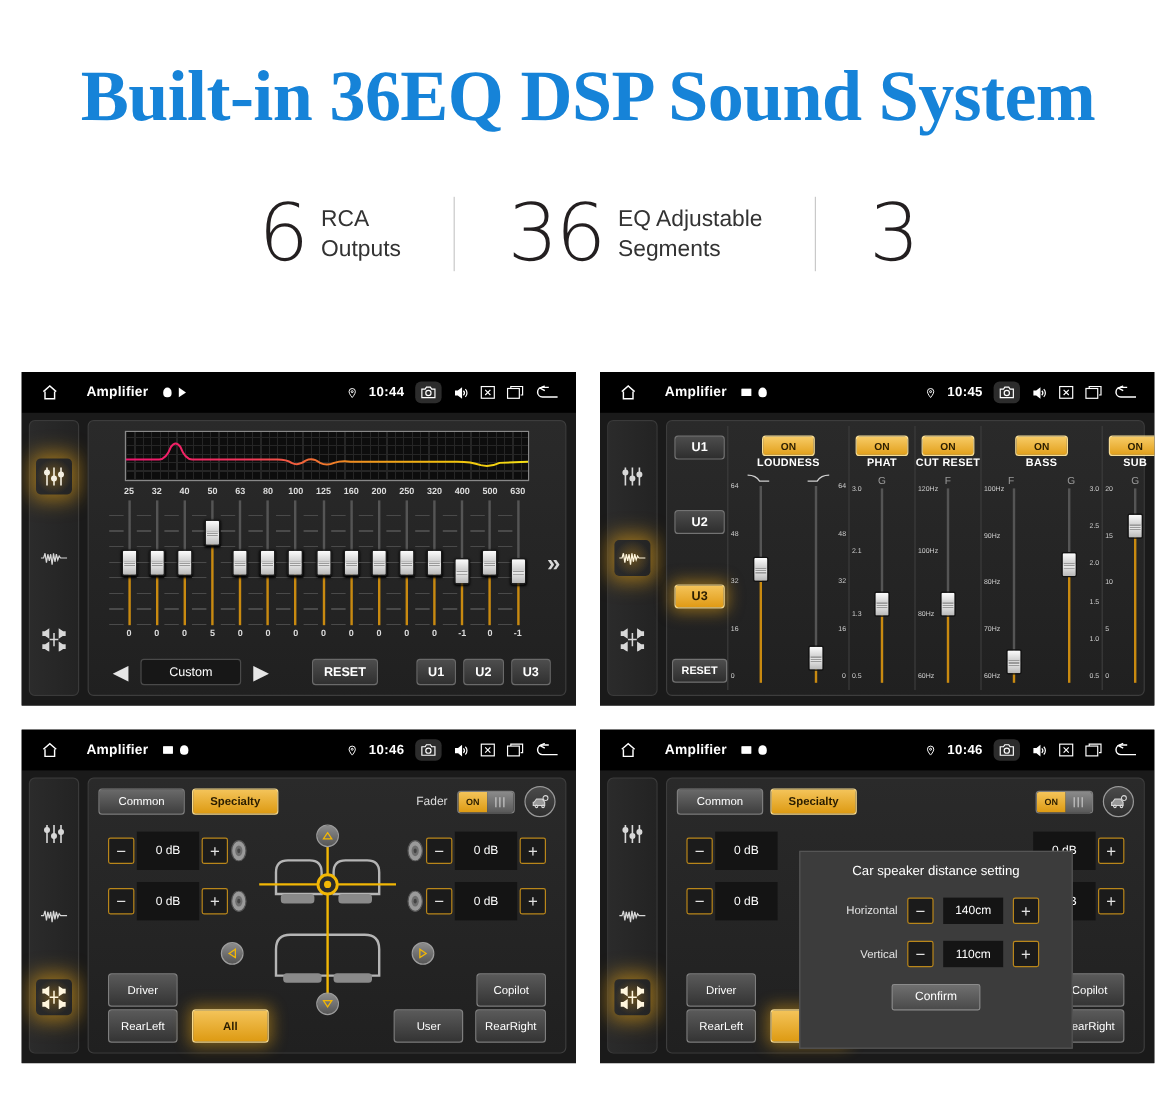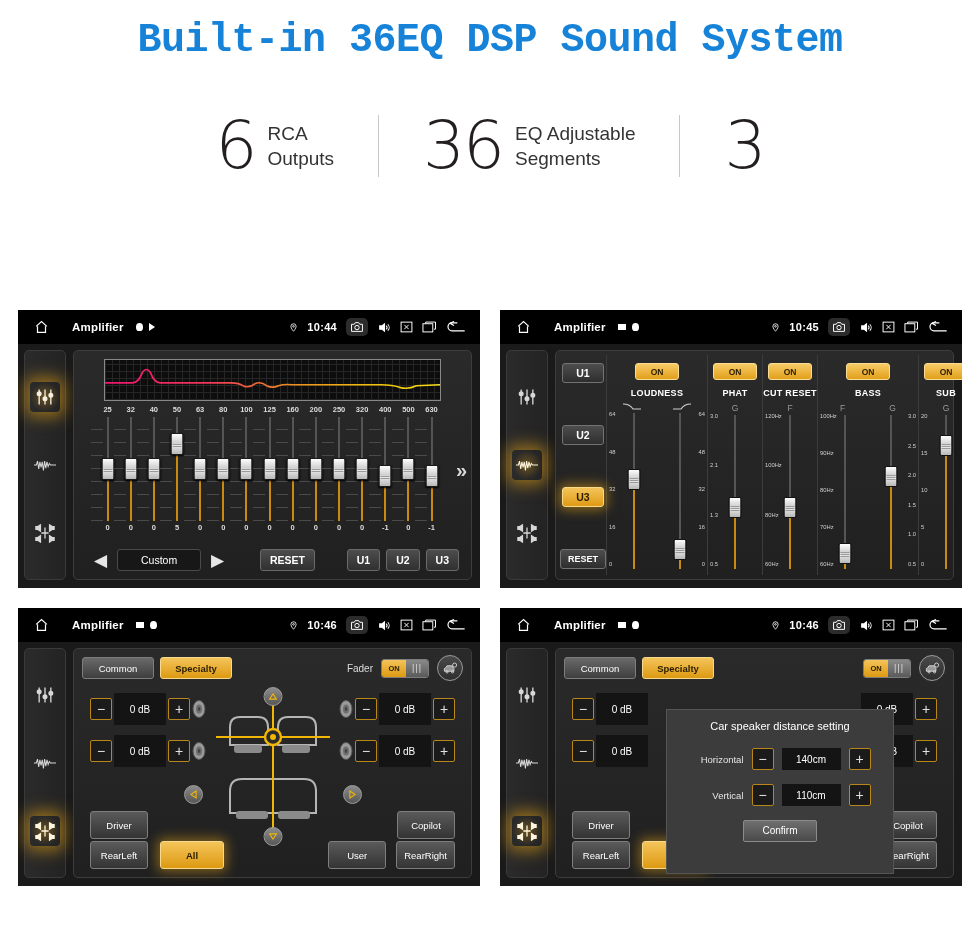--- a/index.html
+++ b/index.html
@@ -7,27 +7,27 @@
     width: 980px; height: 925px;
     background: #ffffff;
     font-family: "Liberation Sans", sans-serif;
     overflow: hidden;
     position: relative;
   }
 
   
   .headline {
     text-align: center;
-    font-size: 40px;
+    font-size: 60px;
     font-weight: bold;
     color: #1683d8;
     letter-spacing: -0.5px;
-    padding-top: 21px;
+    padding-top: 50px;
     line-height: 1;
-    font-family: Liberation Mono, monospace;
+    font-family: Liberation Serif, serif;
   }
 
   
   .stats {
     display: flex;
     align-items: center;
     justify-content: center;
     margin-top: 42px;
     height: 86px;
   }
@@ -245,21 +245,21 @@
     padding-top: 8px; position: relative;
   }
   .xo-col:last-child { border-right: none; }
   .on-pill {
     width: 44px; height: 17px;
     background: linear-gradient(180deg,#f7cb66,#e2a01b);
     border:1px solid #f8dd93; border-radius:3px;
     color:#2a1d00; font-size:8.5px; font-weight:bold;
     display:flex; align-items:center; justify-content:center;
   }
-  .xo-name { color:#fff; font-size: 9px; font-weight:bold; margin-top: 8px; letter-spacing:.3px; }
+  .xo-name { color:#fff; font-size: 9px; font-weight:bold; margin-top: 0; letter-spacing:.3px; }
   .xo-subrow { display:flex; gap: 0; width:100%; justify-content:space-around; margin-top: 5px; }
   .xo-sub { color:#9a9a9a; font-size:8.5px; }
   .xo-sliders { display:flex; gap: 0; width:100%; justify-content:space-around; flex:1; padding: 2px 4px 6px; }
   .xo-slider { position: relative; width: 46px; height: 100%; display:flex; justify-content:center; }
   .xo-track {
     width: 2px; height: 100%;
     background: linear-gradient(180deg,#555 0%,#555 var(--kp,50%), #c98a10 var(--kp,50%), #c98a10 100%);
     position:relative;
   }
   .xo-knob {
@@ -354,21 +354,21 @@
     left: 110px; top: 60px;
     width: 228px; height: 165px;
     background: #3c3c3c;
     border: 1px solid #555;
     z-index: 30;
     padding-top: 10px;
   }
   .modal-title { color:#fff; font-size:11px; text-align:center; margin-bottom: 16px; }
   .modal-row { display:flex; align-items:center; justify-content:center; gap:8px; margin-bottom: 14px; }
   .modal-lab { color:#e4e4e4; font-size:9.5px; width:54px; text-align:right; }
-  .modal-val { width:59px; height:22px; background:#141414; color:#fff; font-size:10px; display:flex; align-items:center; justify-content:center; }
+  .modal-val { width:50px; height:22px; background:#141414; color:#fff; font-size:10px; display:flex; align-items:center; justify-content:center; }
   .confirm-btn {
     display:block; margin: 0 auto;
     width: 74px; height:22px;
     background: linear-gradient(180deg,#6f6f6f,#4a4a4a);
     border:1px solid #8b8b8b; border-radius:2px;
     color:#fff; font-size:10px;
     line-height: 20px; text-align:center;
   }
 </style>
 </head>

